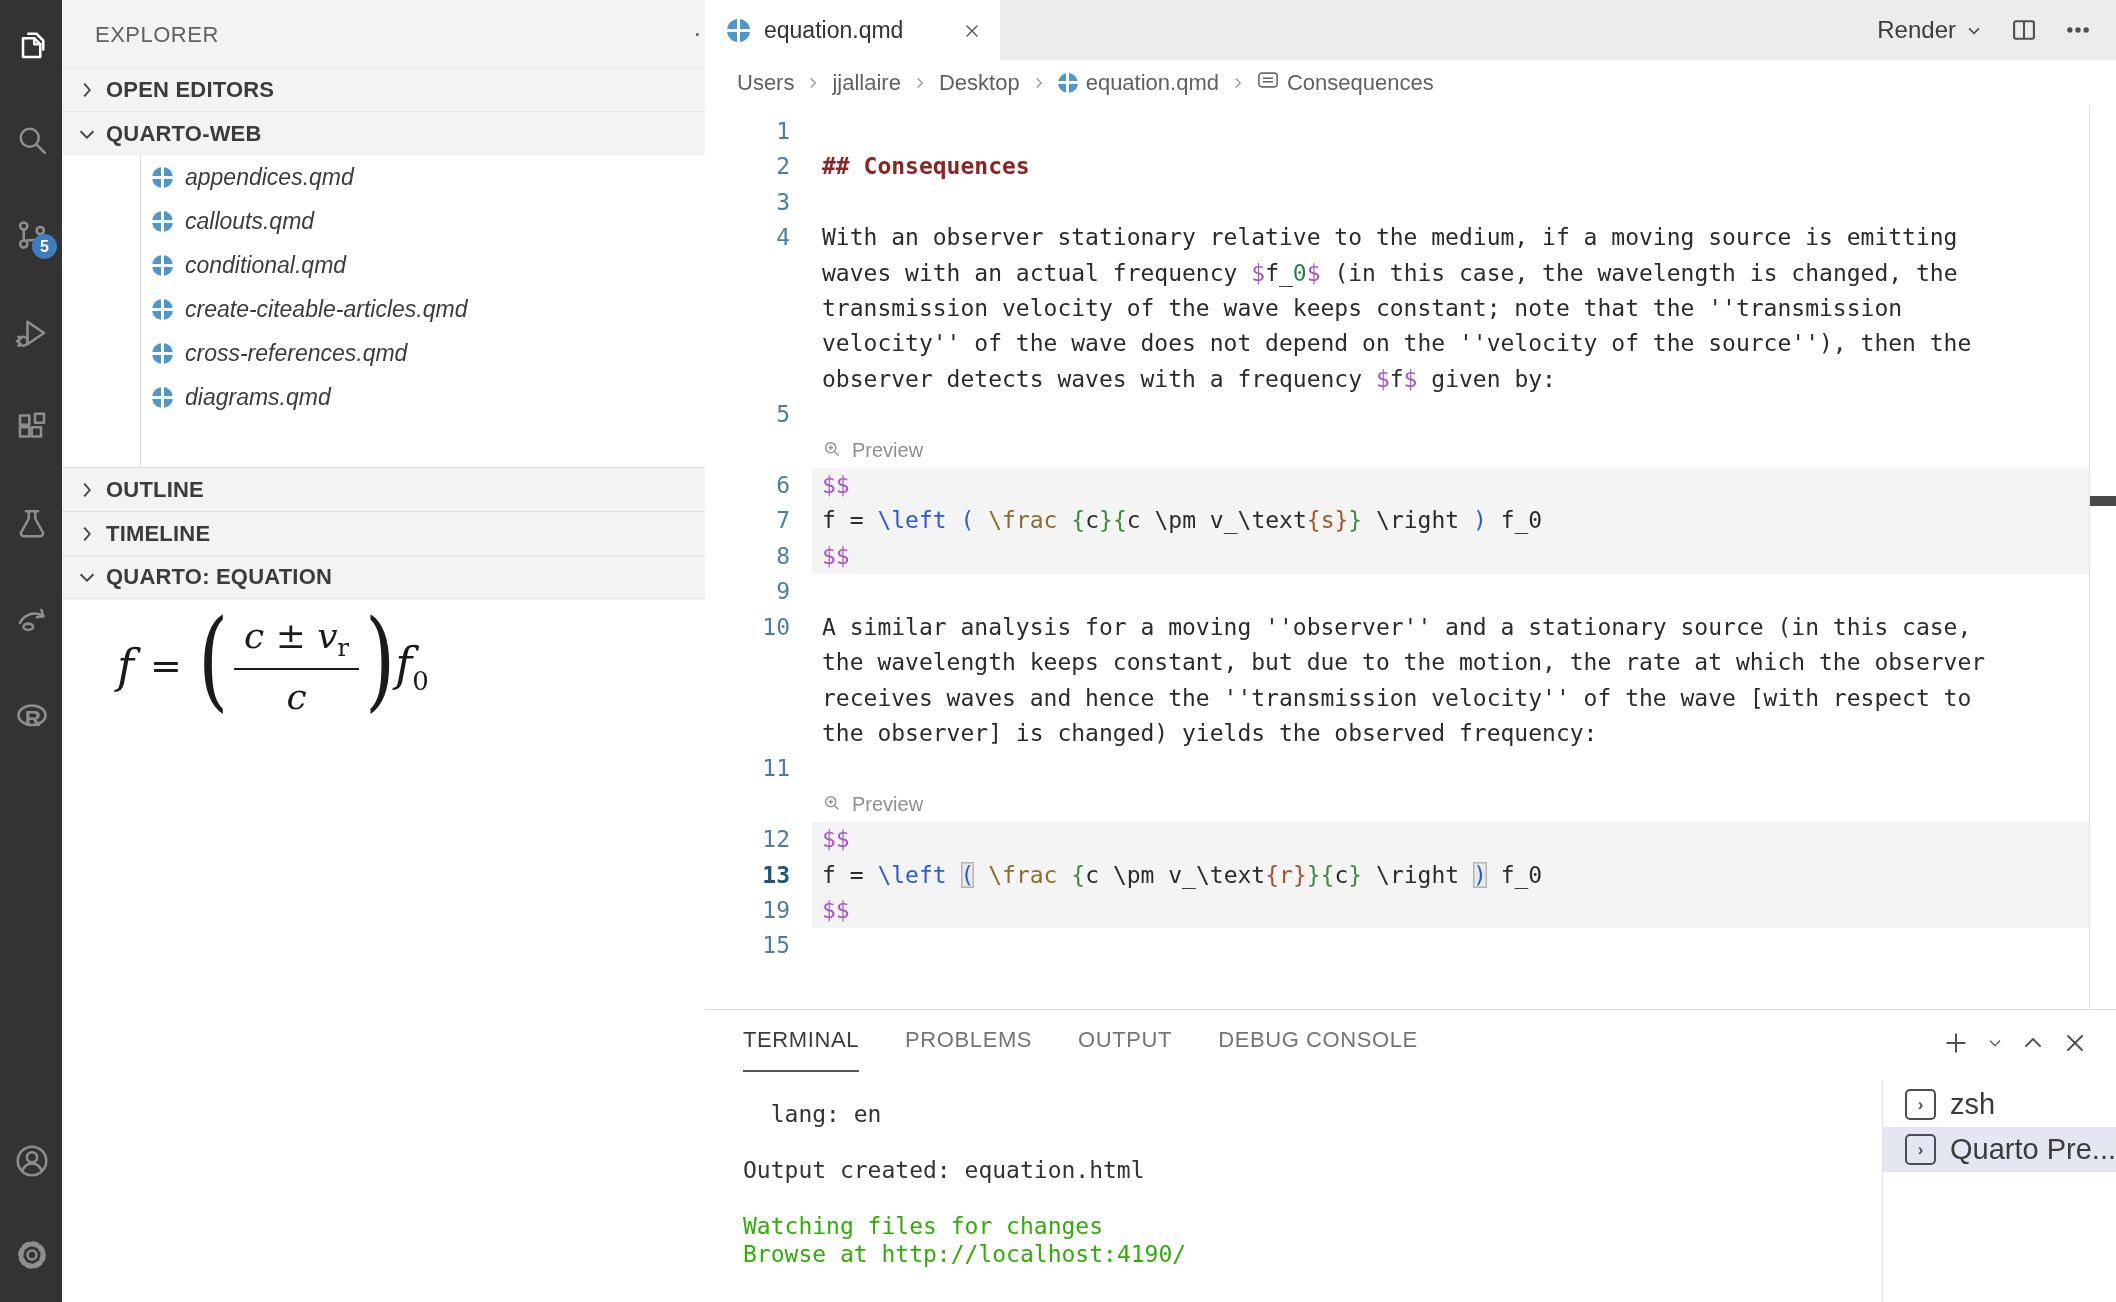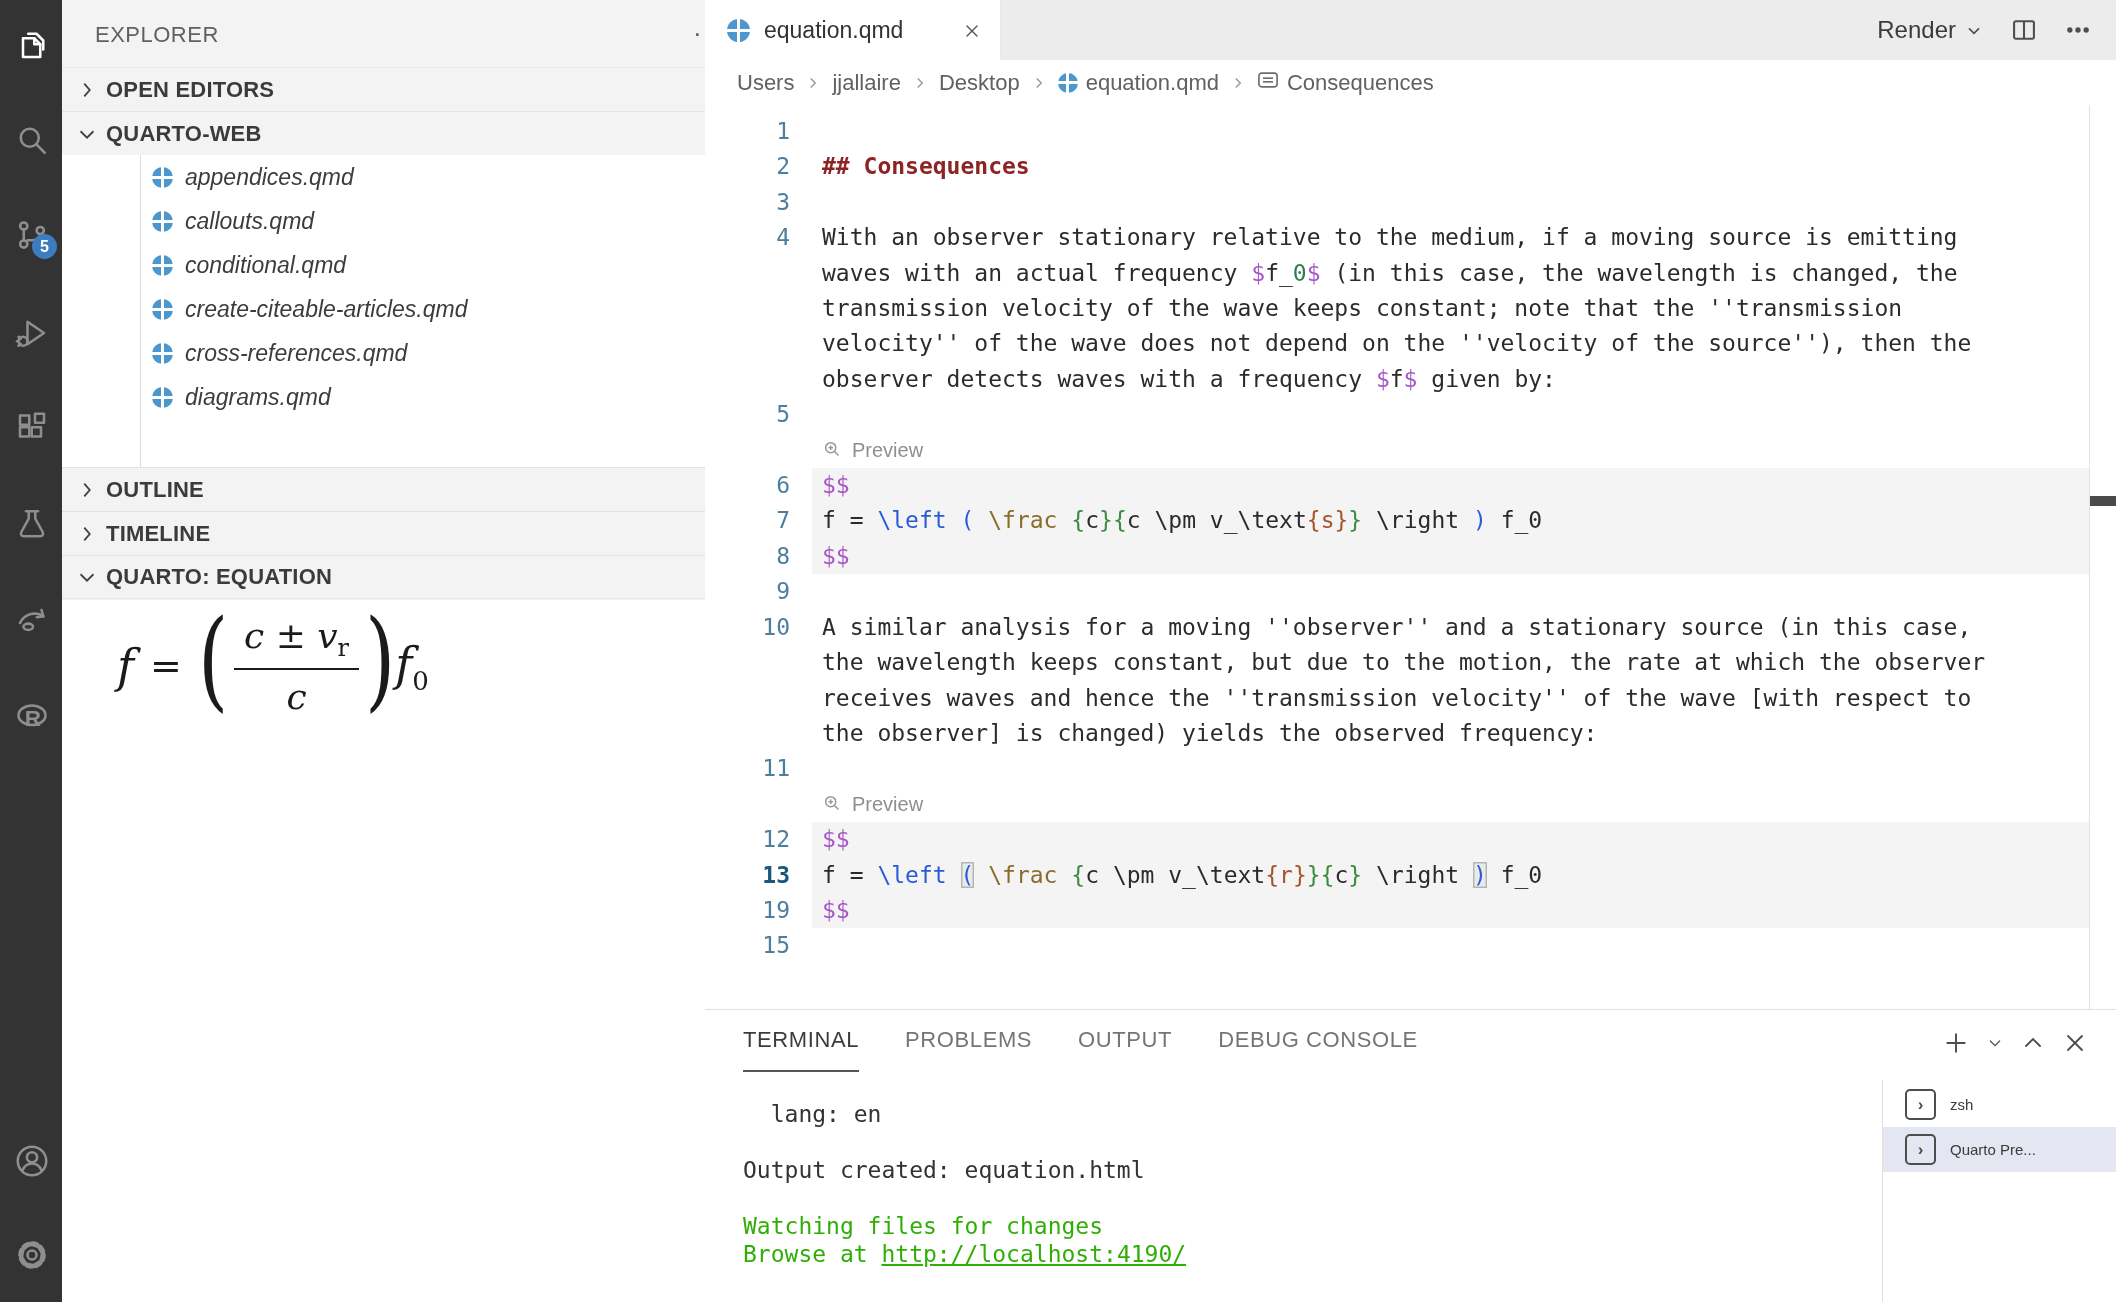--- a/index.html
+++ b/index.html
@@ -90,27 +90,27 @@
   
   #panel{position:absolute;left:705px;top:1009px;right:0;bottom:0;background:#fff;border-top:1px solid #dfdfdf;box-sizing:border-box;}
   #panel-tabs{position:absolute;top:0;left:38px;height:62px;display:flex;gap:46px;align-items:stretch;}
   .ptab{display:flex;align-items:center;font-size:22px;letter-spacing:.6px;color:#757575;cursor:pointer;box-sizing:border-box;border-bottom:2px solid transparent;}
   .ptab.active{color:#3c3c3c;border-bottom-color:#555;}
   #panel-actions{position:absolute;top:20px;left:1238px;display:flex;align-items:center;gap:18px;}
   #panel-actions .pa{display:flex;cursor:pointer;}
   #panel-actions svg{stroke:#4e4e4e;fill:none;stroke-width:1.8;stroke-linecap:round;}
   #term-body{position:absolute;top:90px;left:38px;width:1120px;font-family:"DejaVu Sans Mono",monospace;font-size:23px;line-height:28px;white-space:pre;}
   .tl-dark{color:#333333;} .tl-green{color:#2fae06;}
-  .tlink{text-decoration:underline;cursor:pointer;}
+  .tlink{cursor:pointer;}
   #term-list{position:absolute;top:70px;left:1177px;right:0;bottom:0;border-left:1px solid #e0e0e0;padding-top:2px;}
   .trow{height:45px;display:flex;align-items:center;padding-left:22px;cursor:pointer;}
   .trow.active{background:#e4e6f1;}
   .trow .ticon{width:27px;height:27px;border:2px solid #4d4d4d;border-radius:5px;display:flex;align-items:center;justify-content:center;
                font-size:17px;font-weight:bold;color:#4d4d4d;flex:none;}
-  .trow .tlabel{font-size:15px;color:#3b3b3b;margin-left:14px;white-space:nowrap;overflow:hidden;}
+  .trow .tlabel{font-size:29px;color:#3b3b3b;margin-left:14px;white-space:nowrap;overflow:hidden;}
 </style>
 </head>
 <body>
 
 <div id="activitybar">
     <div class="ab-btn active" style="top: 23px;">
       <svg viewBox="0 0 24 24">
         <path d="M9.5 4.5 H15 l4.5 4.5 V15"></path>
         <path d="M6 7.5 h7.5 l4 4 V20 H6 z"></path>
         <path d="M13.5 7.5 V11.5 H17.5"></path>

